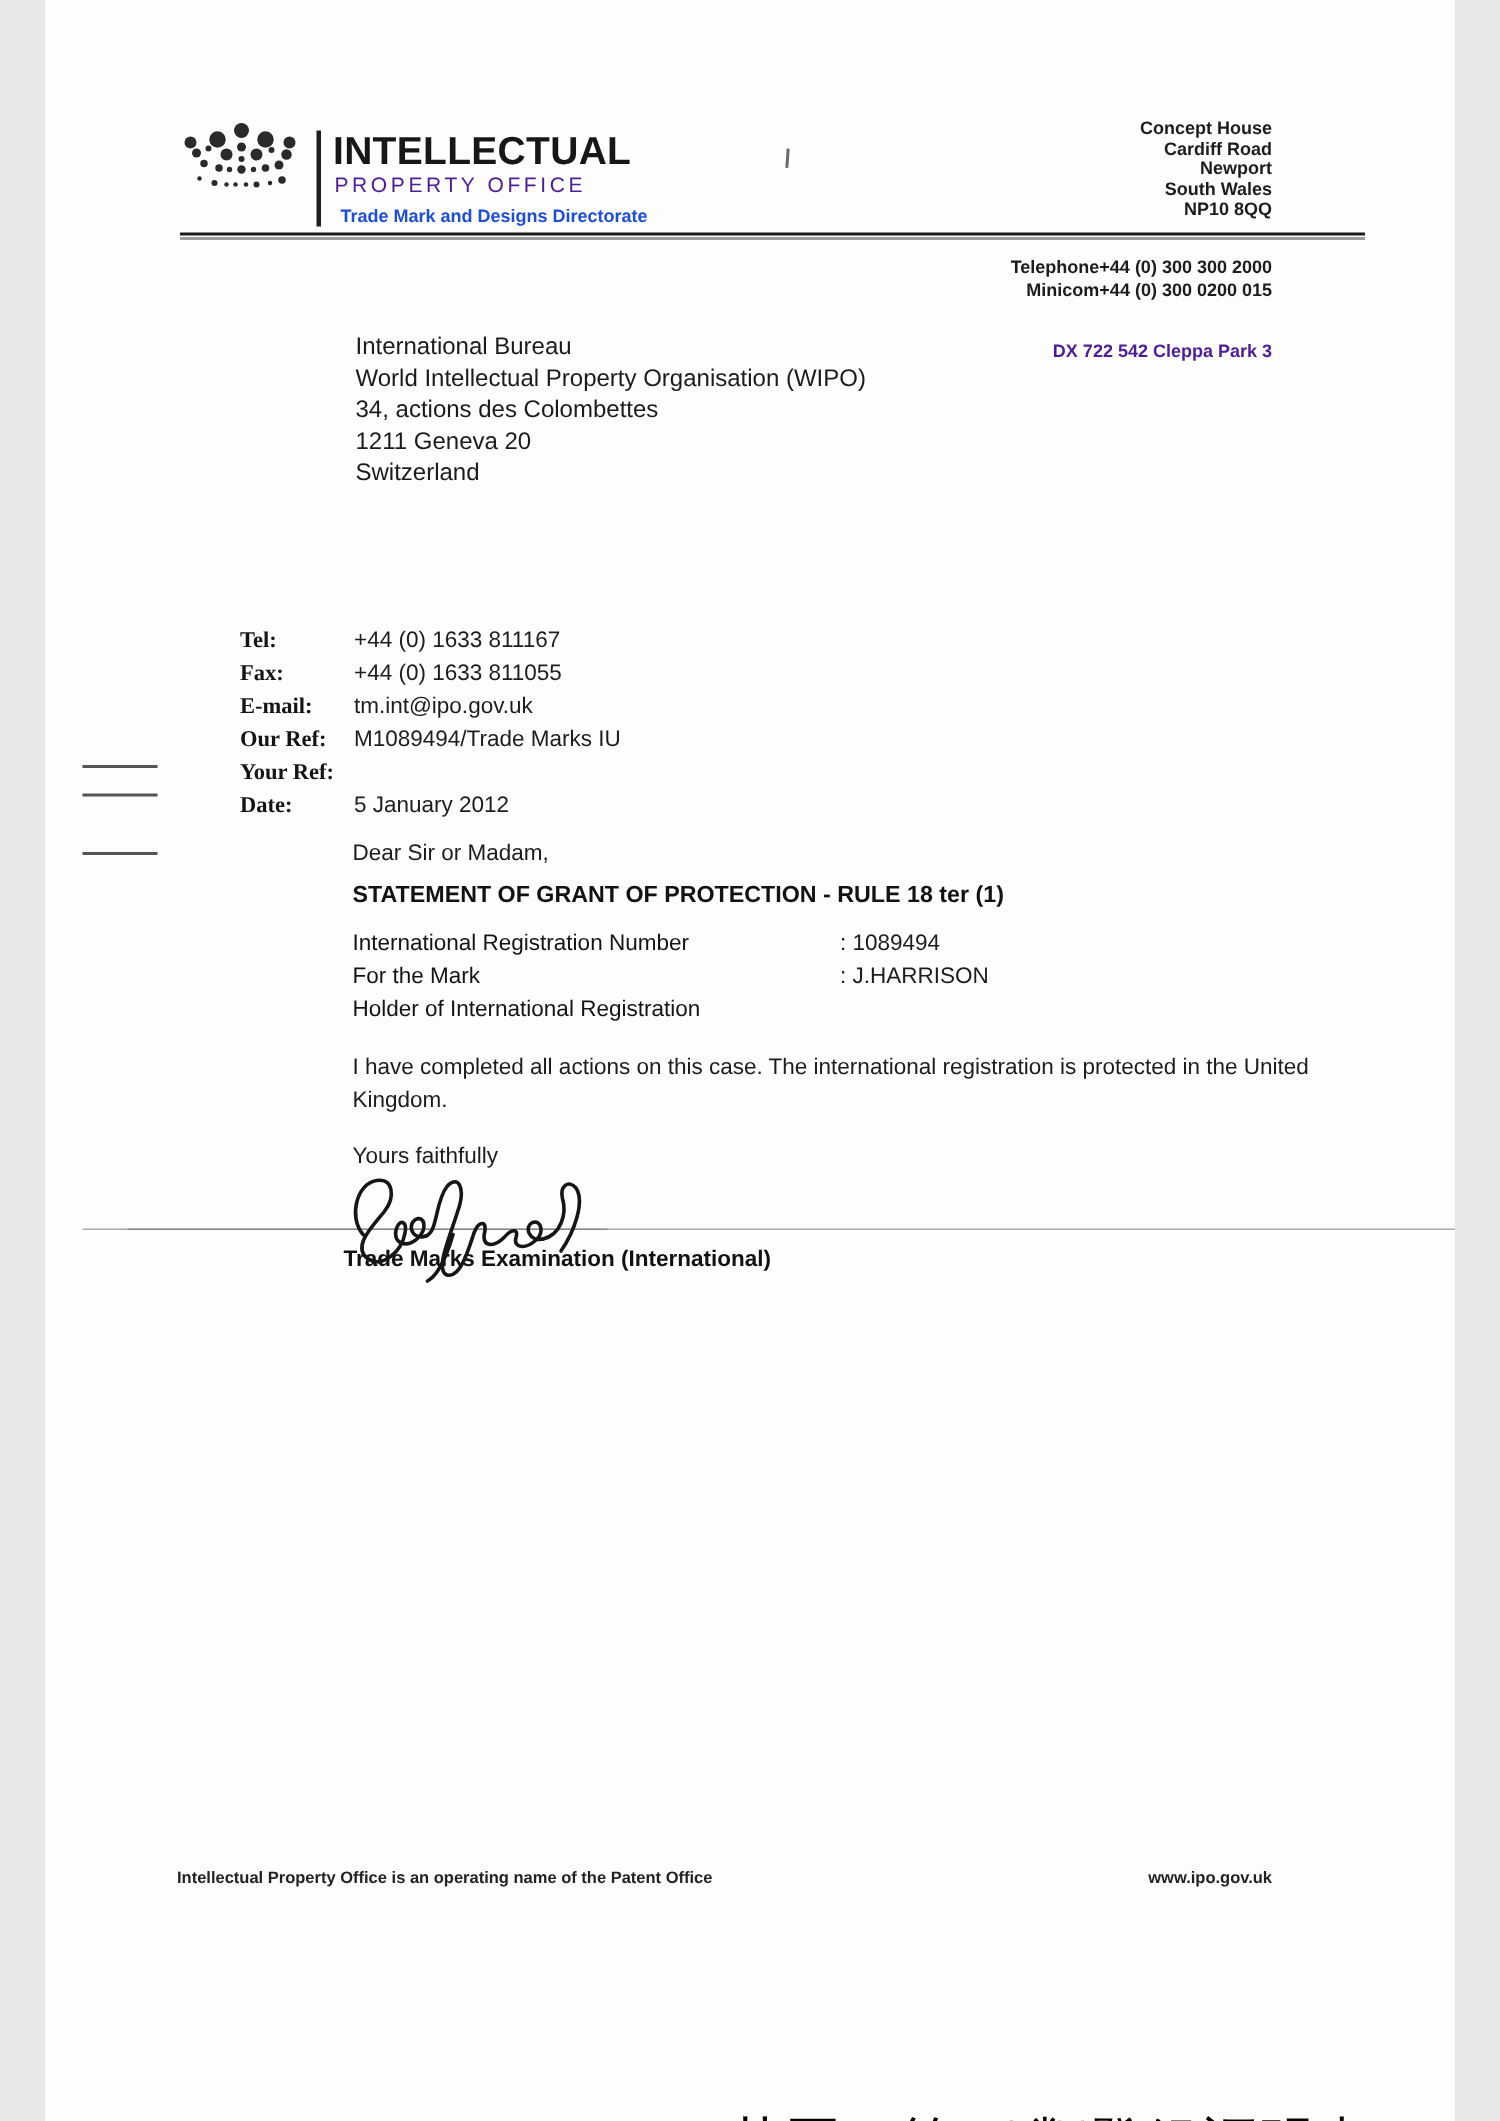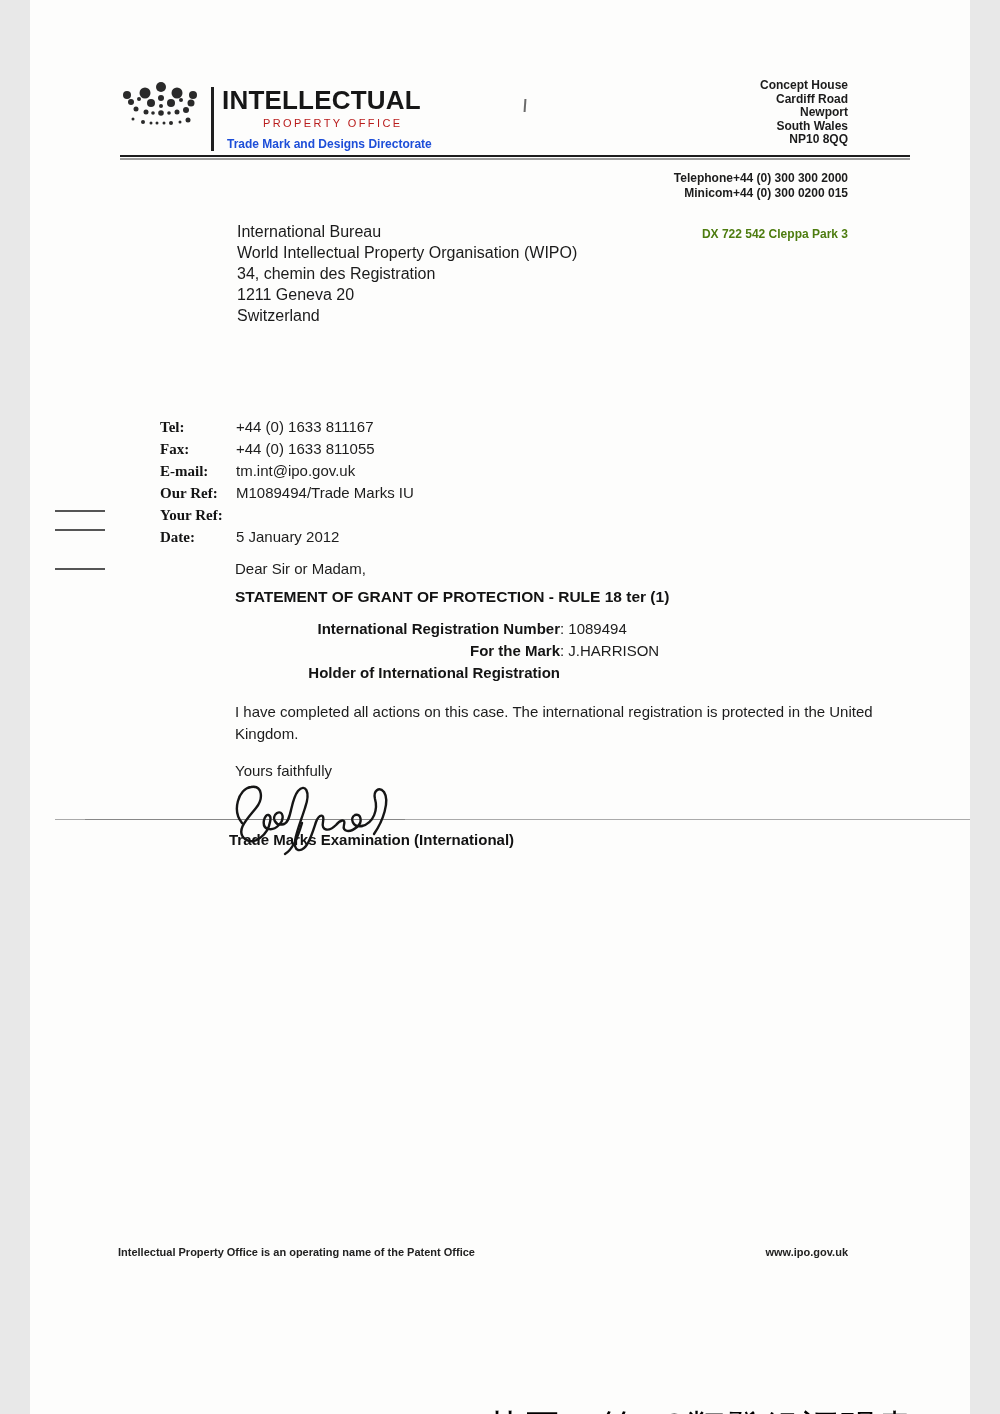--- a/index.html
+++ b/index.html
@@ -11,48 +11,48 @@
     font-family:"Liberation Sans", sans-serif;
     color:#1d1d1d;
     overflow:hidden;
   }
   .abs { position:absolute; }
 
   
   .logo-dots { left:88px; top:80px; width:90px; height:60px; }
   .logo-bar  { left:181px; top:87px; width:3px; height:64px; background:#1f1f1f; }
   .org-name  { left:192px; top:87px; font-size:26px; font-weight:bold; letter-spacing:0.2px; color:#171717; line-height:26px; }
-  .org-subname { left:193px; top:114px; font-size:11px; letter-spacing:2.4px; color:#b91c1c; line-height:18px;margin-left:40px; }
+  .org-subname { left:193px; top:114px; font-size:14px; letter-spacing:2.4px; color:#4c1d95; line-height:18px; }
   .directorate { left:197px; top:137px; font-size:12px; font-weight:bold; color:#1d4ed8; }
   .scan-tick { left:494px; top:99px; width:2px; height:13px; background:#6a6a6a; transform:rotate(4deg); }
 
   .ho-address { right:122px; top:79px; text-align:right; font-size:12px; font-weight:bold; line-height:13.5px; color:#1c1c1c; }
   .rule-main { left:90px; top:155px; width:790px; height:2px; background:#1c1c1c; box-shadow:0 3px 0 rgba(40,40,40,.45); }
   .phones { right:122px; top:171px; text-align:right; font-size:12px; font-weight:bold; line-height:14.5px; color:#1c1c1c; }
 
   
   .recipient { left:207px; top:221px; font-size:16px; line-height:21px; color:#1b1b1b; }
-  .dx { right:122px; top:227px; font-size:12px; font-weight:bold; color:#4d7c0f; }
+  .dx { right:122px; top:227px; font-size:12px; font-weight:bold; color:#4c1d95; }
 
   
   .contact { left:130px; top:416px; font-size:15px; line-height:22px; }
   .contact .row { display:flex; }
   .contact .lbl { width:76px; font-weight:bold; color:#141414;font-family:Liberation Serif, serif; }
   .contact .val { color:#1d1d1d; }
 
   
   .fold { left:25px; width:50px; height:2px; background:#555; }
   .fold.f1 { top:510px; } .fold.f2 { top:529px; } .fold.f3 { top:568px; }
 
   
   .salutation { left:205px; top:560px; font-size:15px; }
   .subject { left:205px; top:588px; font-size:15.5px; font-weight:bold; color:#121212; }
   .details { left:205px; top:618px; font-size:15px; line-height:22px; }
   .details .row { display:flex; }
-  .details .lbl { width:325px; font-weight:bold; color:#141414;text-align:right; }
+  .details .lbl { width:325px; font-weight:normal; color:#141414; }
   .details .val { color:#1d1d1d; }
   .paragraph { left:205px; top:701px; width:665px; font-size:15px; line-height:22px; color:#1c1c1c; }
   .closing { left:205px; top:762px; font-size:15px; }
 
   .sig { left:198px; top:781px; width:196px; height:76px; z-index:3; }
   .sig-rule { left:25px; top:819px; width:940px; height:1px; background:#9b9b9b; opacity:.85; z-index:1; }
   .sig-rule-dark { left:55px; top:819px; width:320px; height:1px; background:#6f6f6f; opacity:.6; z-index:1; }
   .signer { left:199px; top:831px; font-size:15px; font-weight:bold; color:#121212; z-index:2; }
 
   
@@ -116,21 +116,21 @@
   <div class="abs rule-main"></div>
 
   <div class="abs phones">
     <div>Telephone+44 (0) 300 300 2000</div>
     <div>Minicom+44 (0) 300 0200 015</div>
   </div>
 
   <div class="abs recipient">
     <div>International Bureau</div>
     <div>World Intellectual Property Organisation (WIPO)</div>
-    <div>34, chemin des Registration</div>
+    <div>34, actions des Colombettes</div>
     <div>1211 Geneva 20</div>
     <div>Switzerland</div>
   </div>
   <div class="abs dx">DX 722 542 Cleppa Park 3</div>
 
   <div class="abs contact">
     <div class="row">
       <span class="lbl">Tel:</span>
       <span class="val">+44 (0) 1633 811167</span>
     </div>

